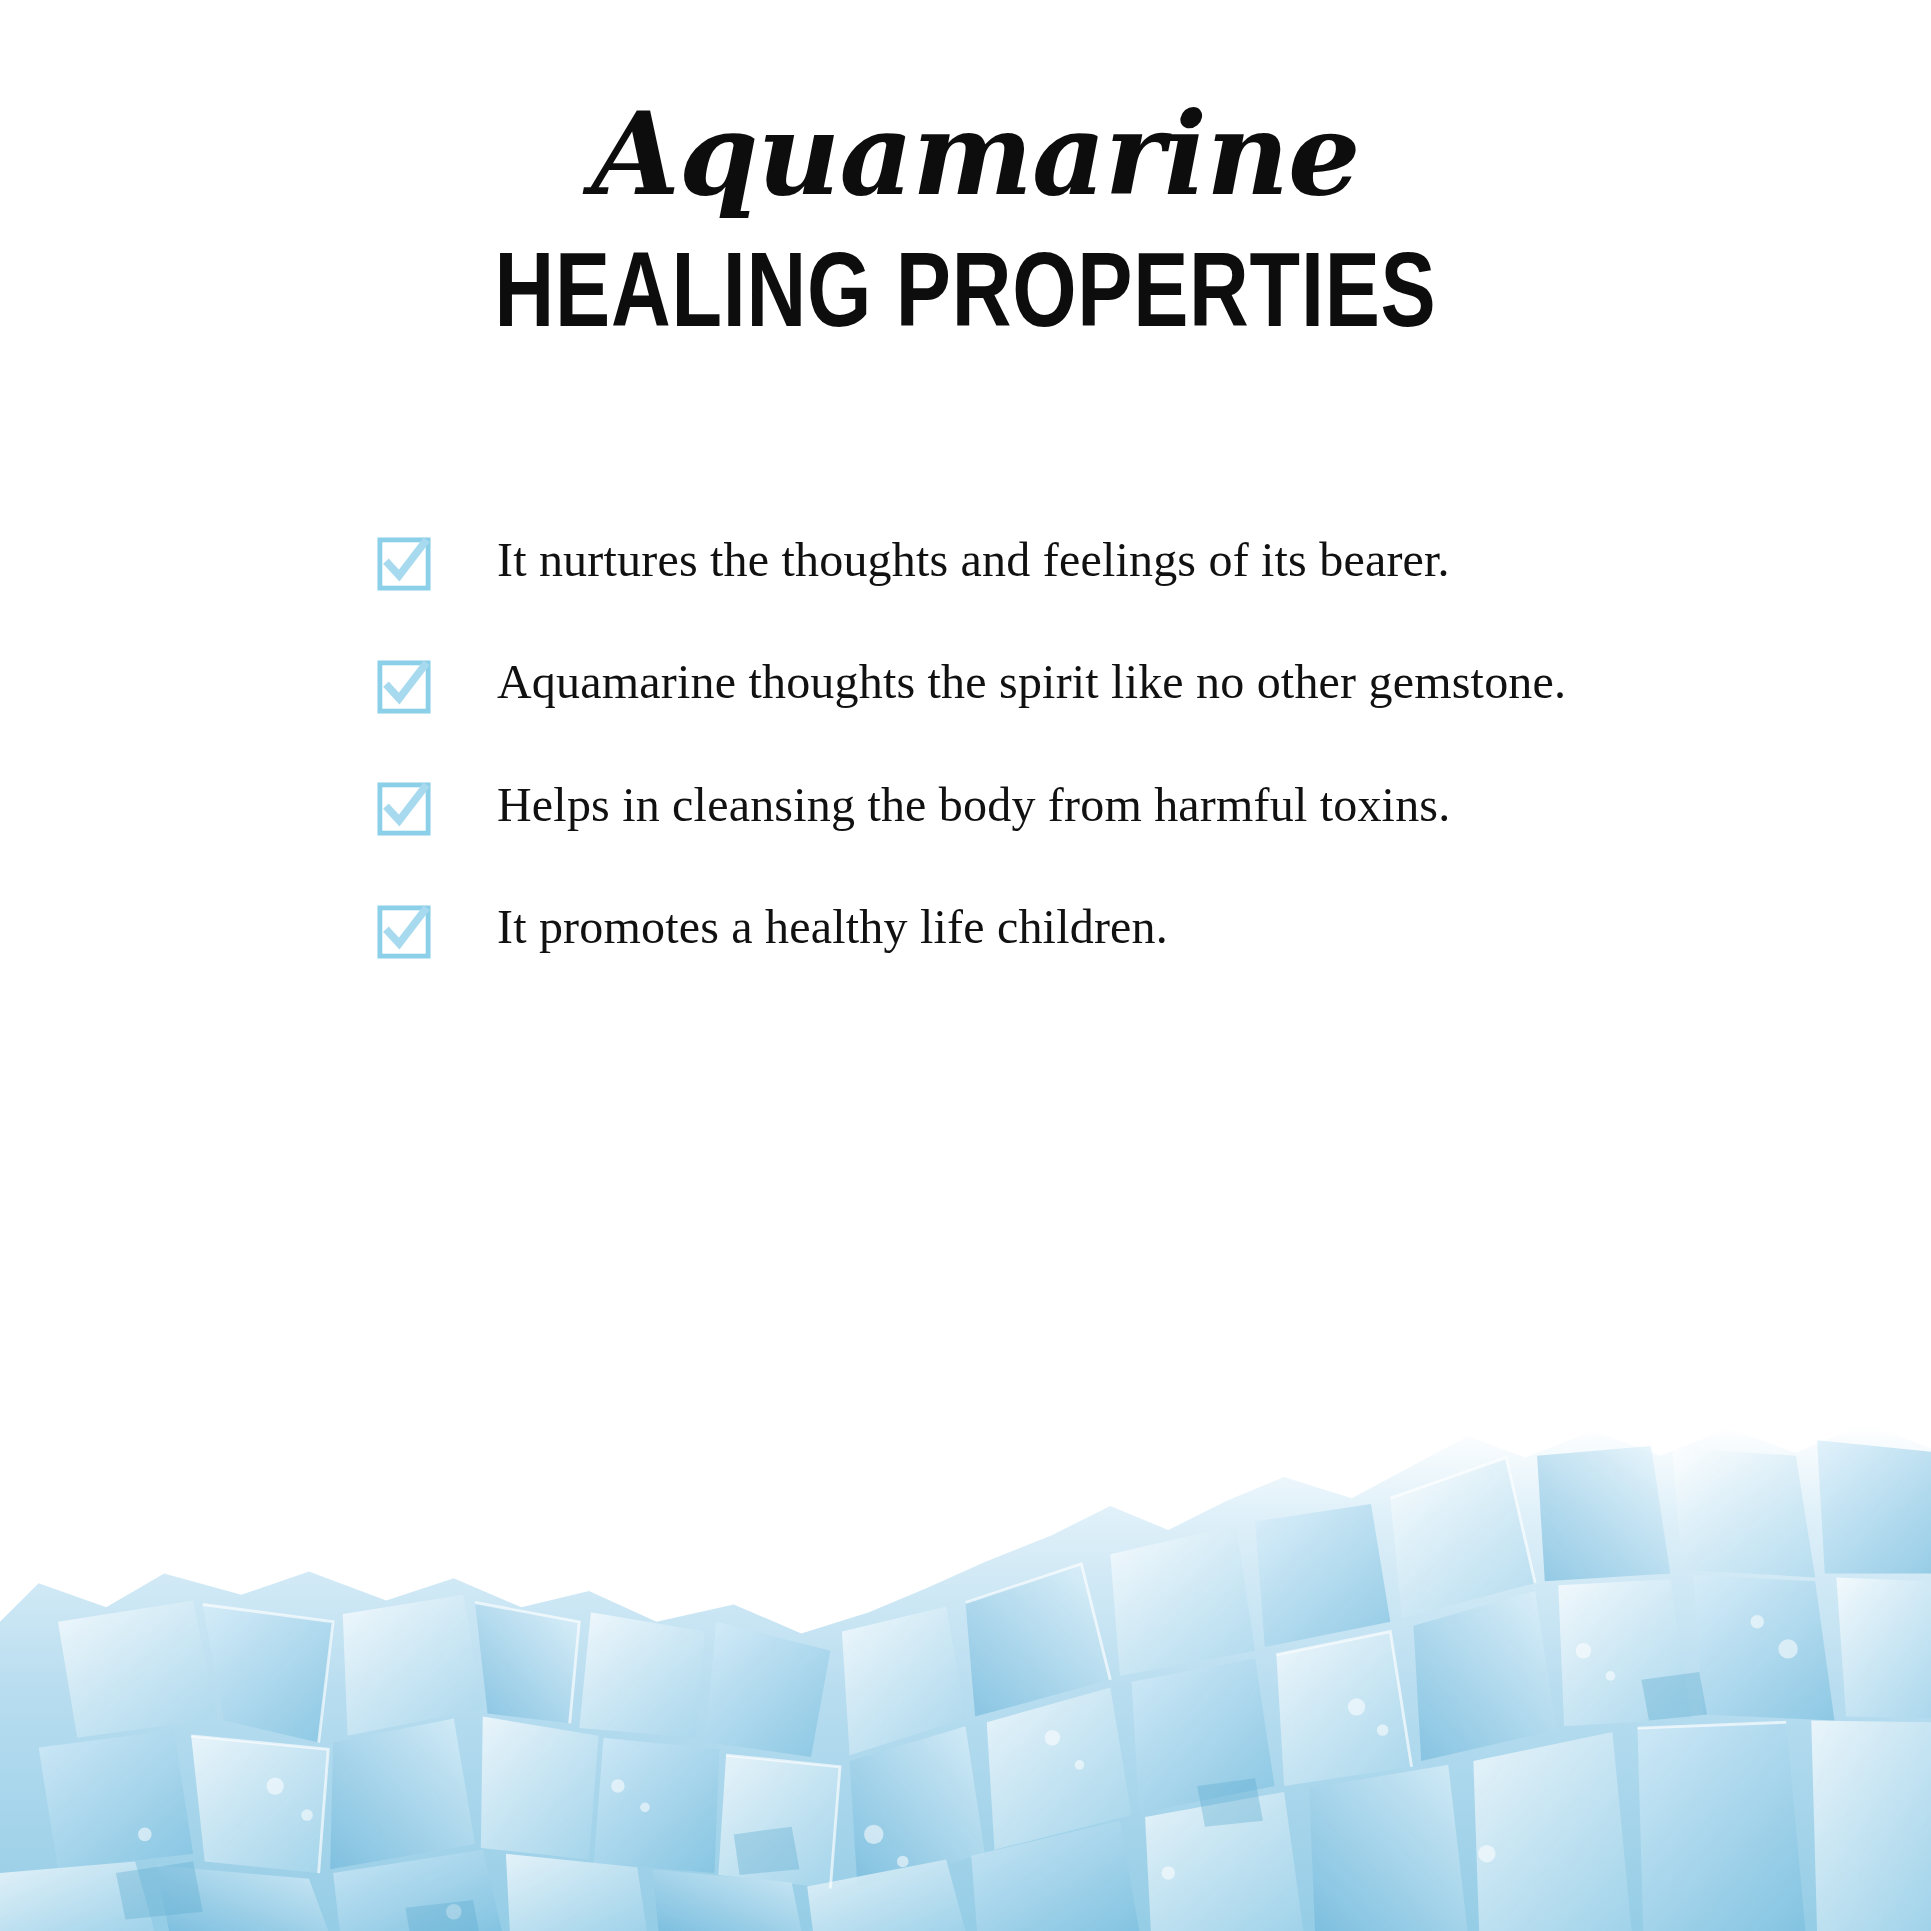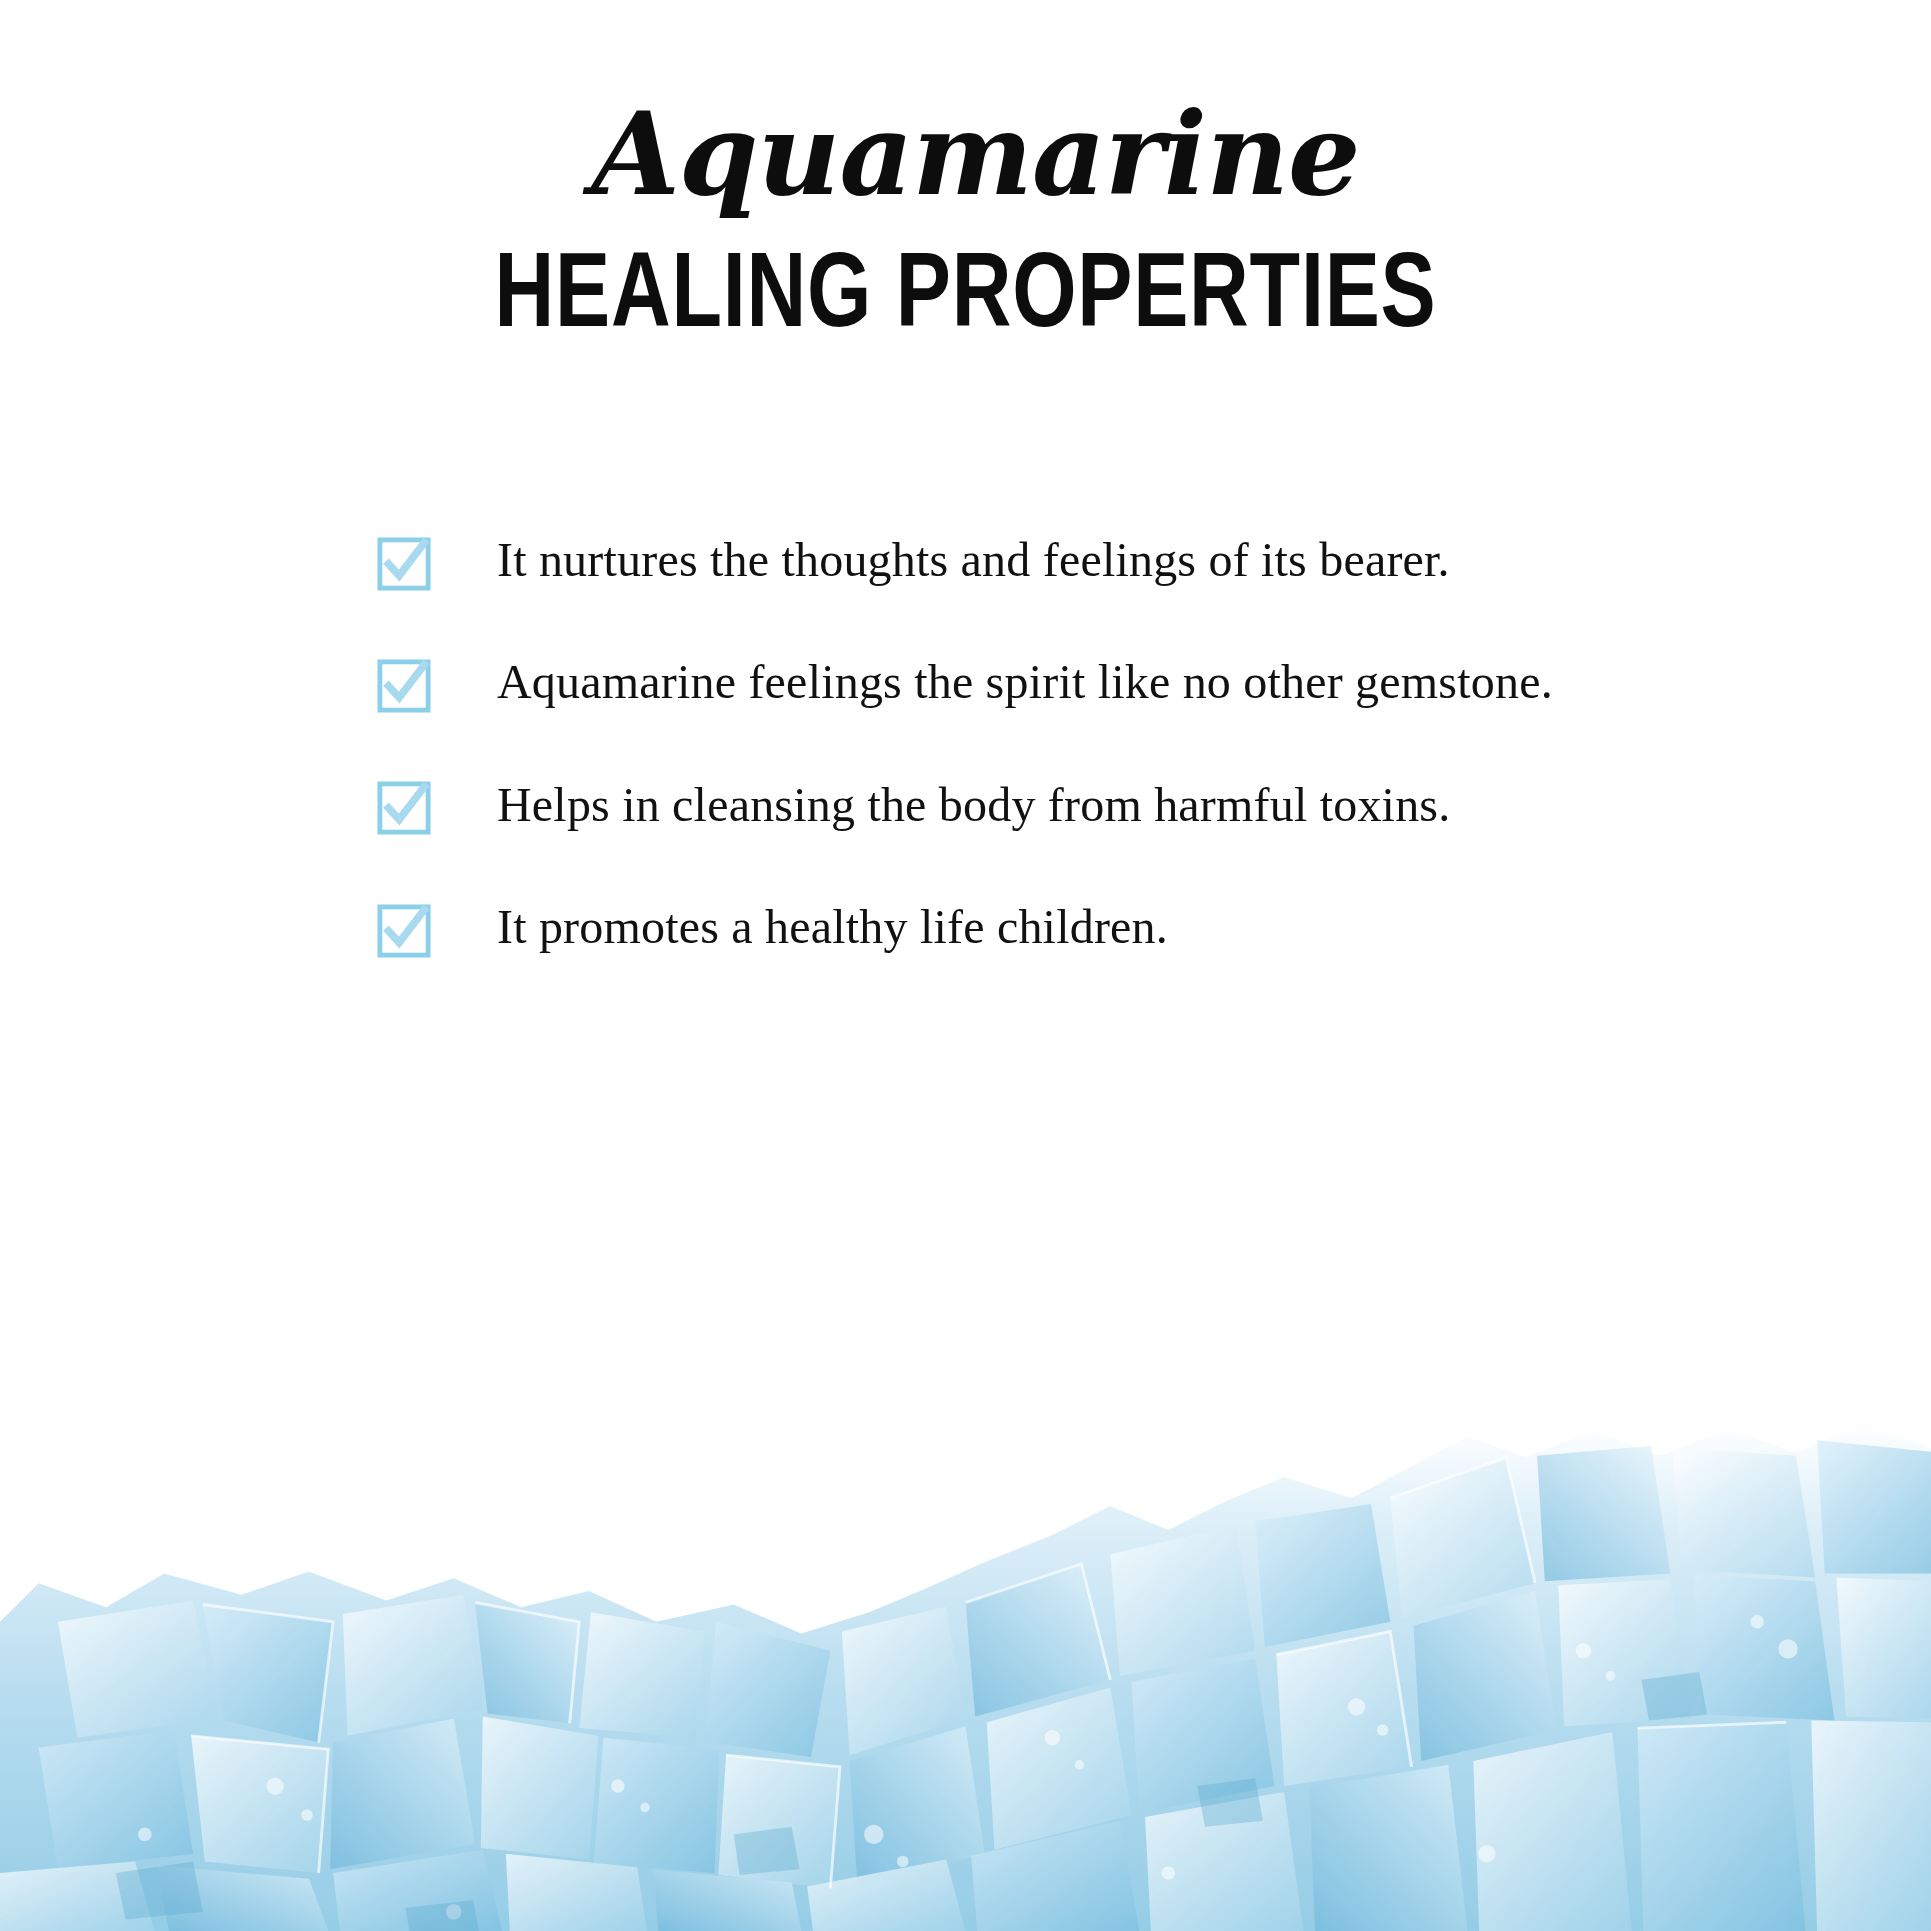--- a/index.html
+++ b/index.html
@@ -57,21 +57,21 @@
 
   
   .list {
     position: absolute;
     top: 529px;
     left: 377px;
     width: 1429px;
   }
   .list-item {
     display: flex;
-    align-items: flex-start;
+    align-items: flex-end;
     margin-bottom: 60px;
   }
   .list-item:last-child { margin-bottom: 0; }
 
   .check-box {
     flex: 0 0 auto;
     width: 54px;
     height: 54px;
     margin-top: 7.7px;
     margin-right: 66px;
@@ -122,21 +122,21 @@
     </div>
 
 
     <div class="list-item">
       <span class="check-box">
         <svg width="54" height="54" viewBox="0 0 56 56" xmlns="http://www.w3.org/2000/svg">
           <rect x="3" y="3" width="50" height="50" fill="#ffffff" stroke="#8ccfe8" stroke-width="5"></rect>
           <path d="M12 28 L23 40 L49 6" fill="none" stroke="#a8daef" stroke-width="8" stroke-linecap="square"></path>
         </svg>
       </span>
-      <span class="item-text">Aquamarine feelings the spirit like no other gemstone.</span>
+      <span class="item-text">Aquamarine thoughts the spirit like no other gemstone.</span>
     </div>
 
     <div class="list-item">
       <span class="check-box">
         <svg width="54" height="54" viewBox="0 0 56 56" xmlns="http://www.w3.org/2000/svg">
           <rect x="3" y="3" width="50" height="50" fill="#ffffff" stroke="#8ccfe8" stroke-width="5"></rect>
           <path d="M12 28 L23 40 L49 6" fill="none" stroke="#a8daef" stroke-width="8" stroke-linecap="square"></path>
         </svg>
       </span>
       <span class="item-text">Helps in cleansing the body from harmful toxins.</span>

